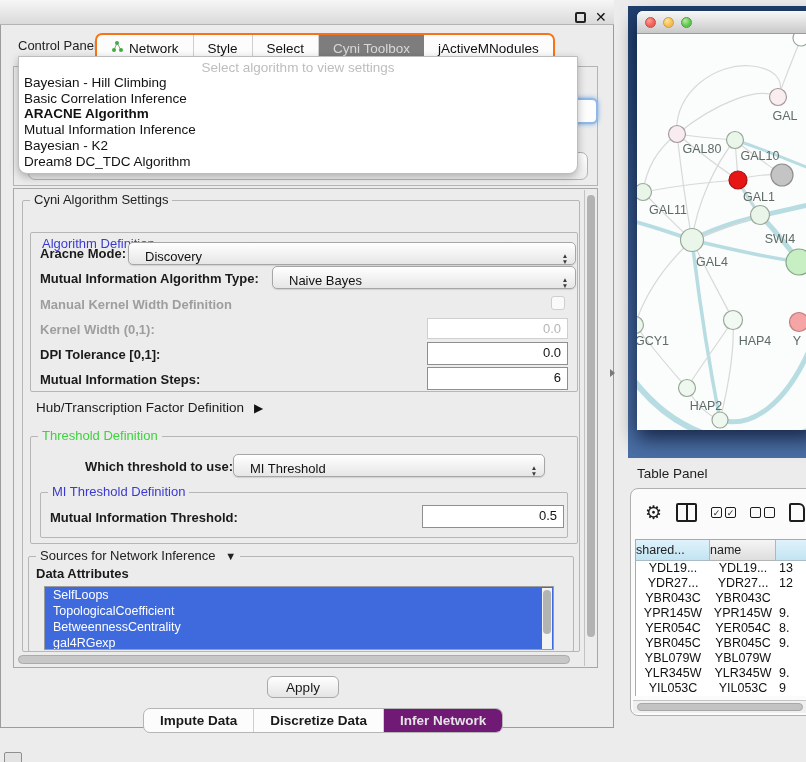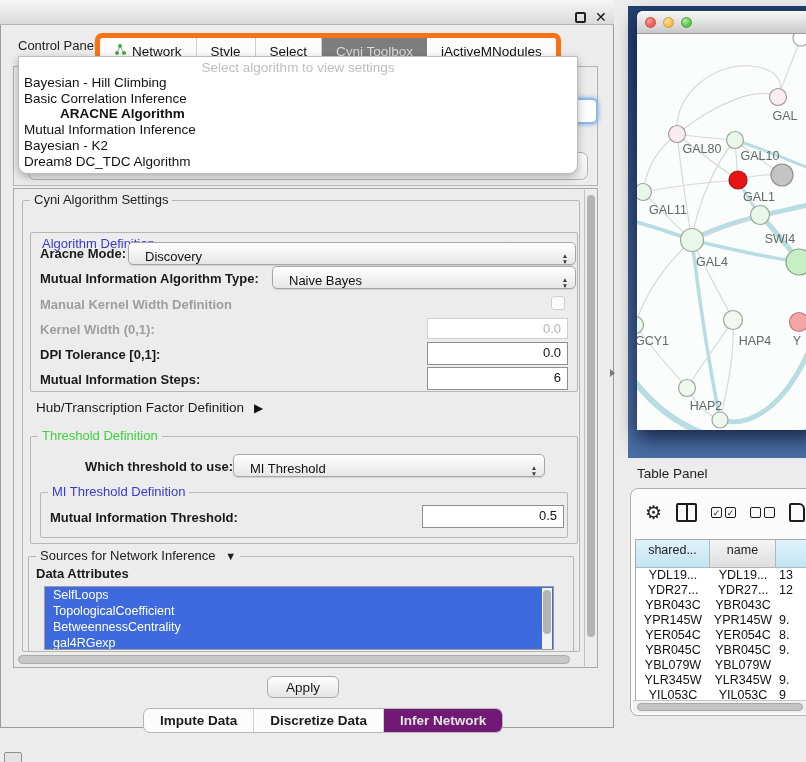--- a/index.html
+++ b/index.html
@@ -9,38 +9,38 @@
 
   
   .cp{left:0;top:6;width:614px;height:728px;border:1px solid #9c9c9c;background:#ececec;box-sizing:border-box;}
   .cp-titlebar{left:0;top:6;width:614px;height:25px;background:linear-gradient(#f6f6f6,#dadada);
                border-bottom:1px solid #b3b3b3;box-sizing:border-box;}
   .cp-title{left:18px;top:12px;font-size:13px;color:#222;margin-top:26px;}
   .float-icon{left:575px;top:12px;width:11px;height:11px;border:2px solid #222;border-radius:2px;box-sizing:border-box;}
   .close-icon{left:595px;top:9px;font-size:14px;font-weight:700;color:#111;}
 
   
-  .tabbar{left:95px;top:33px;height:26px;display:flex;background:#fcfcfc;border:5px solid #f97316;
+  .tabbar{left:95px;top:33px;height:26px;display:flex;background:#fcfcfc;border:2px solid #f97316;
           border-radius:7px;overflow:hidden;align-items:stretch;}
   .tab{display:flex;align-items:center;padding:0 14px;border-right:1px solid #cfcfcf;font-size:13.5px;color:#111;gap:5px;}
   .tab:last-child{border-right:none;}
   .tab.sel{background:#7d7d7d;color:#d9d9d9;border-right:none;}
 
   
   .behind-box{left:13px;top:66px;width:585px;height:120px;border:1px solid #b4b4b4;box-sizing:border-box;z-index:5;}
   .focus-combo{left:556px;top:98px;width:42px;height:26px;background:#fdfdfd;border:2px solid #8fb8e8;
                border-radius:6px;box-shadow:0 0 5px #74a7e0;box-sizing:border-box;z-index:10;}
   .bg-combo{left:28px;top:152px;width:560px;height:28px;border:1px solid #b3b3b3;border-radius:7px;
             background:linear-gradient(#ffffff,#ededed);z-index:12;display:flex;align-items:center;box-sizing:border-box;}
   .bg-combo .txt{padding-left:16px;color:#b9b9b9;font-size:13.5px;}
   .popup{left:18px;top:56px;width:560px;height:118px;background:#ffffff;border:1px solid #bdbdbd;
          border-radius:0 0 9px 9px;box-shadow:0 3px 9px rgba(0,0,0,.28);z-index:50;box-sizing:border-box;}
   .popup-placeholder{text-align:center;color:#bdbdbd;font-size:13.5px;padding-top:3px;}
   .algo-item{padding:0 0 0 5px;line-height:15.7px;font-size:13.5px;color:#111;white-space:nowrap;}
-  .algo-item.sel{font-weight:700;margin-left:36px;}
+  .algo-item.sel{font-weight:700;}
 
   
   .scrollpane{left:13px;top:188px;width:585px;height:480px;border:1px solid #a8a8a8;box-sizing:border-box;}
   .vscroll{left:584px;top:190px;width:13px;height:476px;background:#ececec;border-left:1px solid #c2c2c2;box-sizing:border-box;}
   .vscroll .thumb{position:absolute;left:2px;top:5px;width:8px;height:442px;background:#b3b3b3;border-radius:5px;}
   .hscroll{left:15px;top:653px;width:567px;height:13px;background:#ececec;}
   .hscroll .thumb{position:absolute;left:3px;top:2px;width:552px;height:9px;background:#c7c7c7;border-radius:5px;border:1px solid #ababab;box-sizing:border-box;}
 
   .grp{border:1px solid #b6b6b6;border-radius:2px;box-sizing:border-box;}
   .grp-label{background:#ececec;padding:0 4px;font-size:13px;white-space:nowrap;}
@@ -90,21 +90,21 @@
   .tp-toolbar{position:absolute;left:14px;top:14px;display:flex;align-items:center;gap:14px;}
   .gear{font-size:19px;color:#1c1c1c;line-height:19px;}
   .splitcol{width:21px;height:19px;border:2px solid #1c1c1c;border-radius:2px;position:relative;box-sizing:border-box;}
   .splitcol:before{content:"";position:absolute;left:8px;top:0;width:2px;height:100%;background:#1c1c1c;}
   .cb{width:11px;height:11px;border:1.5px solid #1c1c1c;border-radius:2px;display:inline-flex;align-items:center;justify-content:center;
       font-size:9px;font-weight:700;color:#1c1c1c;box-sizing:border-box;}
   .cbgroup{display:flex;gap:3px;}
   .docicon{width:16px;height:19px;border:2px solid #1c1c1c;border-radius:2px 6px 2px 2px;box-sizing:border-box;}
   .tbl{position:absolute;left:4px;top:50px;width:182px;background:#fff;border-top:1px solid #aaa;border-left:1px solid #aaa;box-sizing:border-box;}
   .trow{display:grid;grid-template-columns:74px 66px 42px;}
-  .hcell{height:28px;line-height:21px;text-align:center;font-size:12.5px;color:#222;
+  .hcell{height:21px;line-height:21px;font-size:12.5px;color:#222;
          border-right:1px solid #a9bcc4;border-bottom:1px solid #a9bcc4;box-sizing:border-box;}
   .hcell.blue{background:linear-gradient(#dff2fb,#c3e4f2);}
   .hcell.plain{background:linear-gradient(#f5f5f5,#dedede);border-right-color:#b5b5b5;border-bottom-color:#b5b5b5;}
   .tcell{height:15px;line-height:15px;font-size:12.5px;color:#111;text-align:center;white-space:nowrap;overflow:hidden;}
   .tcell.num{text-align:left;padding-left:3px;}
   .tp-hscroll{position:absolute;left:2px;top:211px;width:182px;height:12px;background:#f0f0f0;border-top:1px solid #c5c5c5;}
   .tp-hscroll .thumb{position:absolute;left:4px;top:2px;width:166px;height:8px;background:#c3c3c3;border-radius:4px;border:1px solid #a8a8a8;box-sizing:border-box;}
 
   .net-label{font-size:12.5px;fill:#5f6b66;}
   .hub-arrow{display:inline-block;color:#111;font-size:12px;margin-left:10px;}

